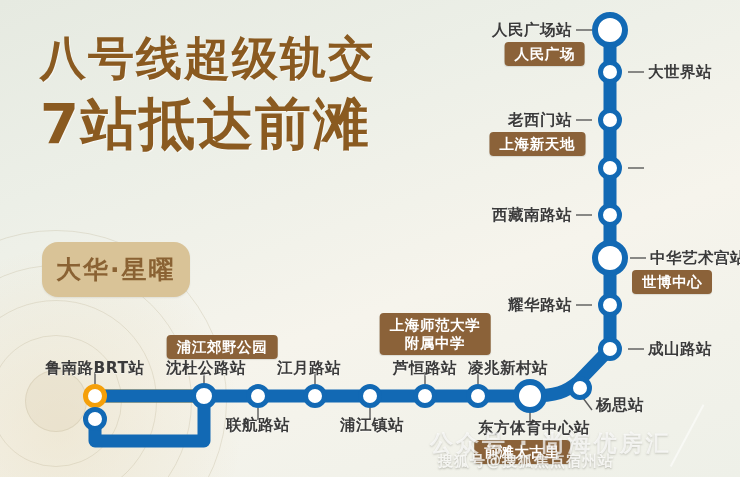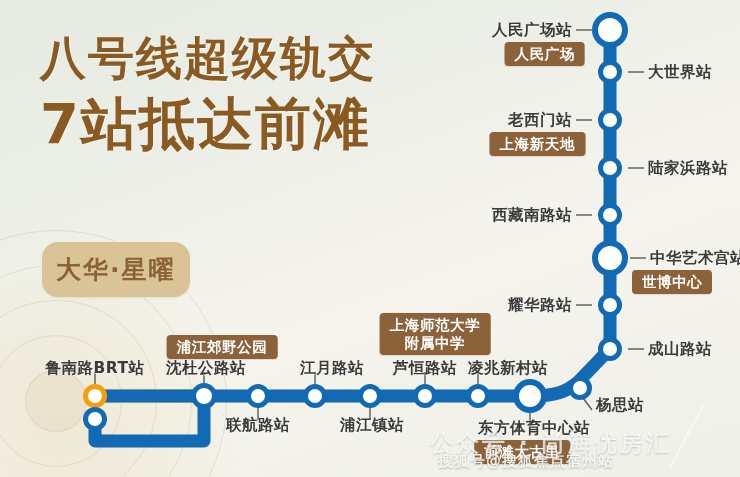--- a/index.html
+++ b/index.html
@@ -157,41 +157,40 @@
   </svg>
 
   <div class="lbl l" style="left:572px;top:30px">人民广场站</div>
   <div class="tag l" style="left:585px;top:42px">人民广场</div>
 
   <div class="lbl r" style="left:648px;top:72px">大世界站</div>
 
   <div class="lbl l" style="left:572px;top:120px">老西门站</div>
   <div class="tag l" style="left:585px;top:132px">上海新天地</div>
 
-  <div class="lbl r" style="left:648px;top:168px">陆家浜路站</div>
 
   <div class="lbl l" style="left:572px;top:215px">西藏南路站</div>
 
   <div class="lbl r" style="left:650px;top:258px">中华艺术宫站</div>
   <div class="tag" style="left:632px;top:270px">世博中心</div>
 
   <div class="lbl l" style="left:572px;top:305px">耀华路站</div>
 
   <div class="lbl r" style="left:648px;top:349px">成山路站</div>
 
   <div class="lbl r" style="left:596px;top:405px">杨思站</div>
 
   <div class="lbl c" style="left:95px;top:358px">鲁南路BRT站</div>
 
   <div class="lbl c" style="left:206px;top:358px">沈杜公路站</div>
   <div class="tag c" style="left:206px;top:335px">浦江郊野公园</div>
 
   <div class="lbl c" style="left:258px;top:415px">联航路站</div>
 
-  <div class="lbl c" style="left:332px;top:358px">江月路站</div>
+  <div class="lbl c" style="left:309px;top:358px">江月路站</div>
 
   <div class="lbl c" style="left:372px;top:415px">浦江镇站</div>
 
   <div class="lbl c" style="left:425px;top:358px">芦恒路站</div>
   <div class="tag c" style="left:419px;top:313px">
     <div>上海师范大学</div>
     <div>附属中学</div>
   </div>
 
   <div class="lbl c" style="left:508px;top:358px">凌兆新村站</div>

